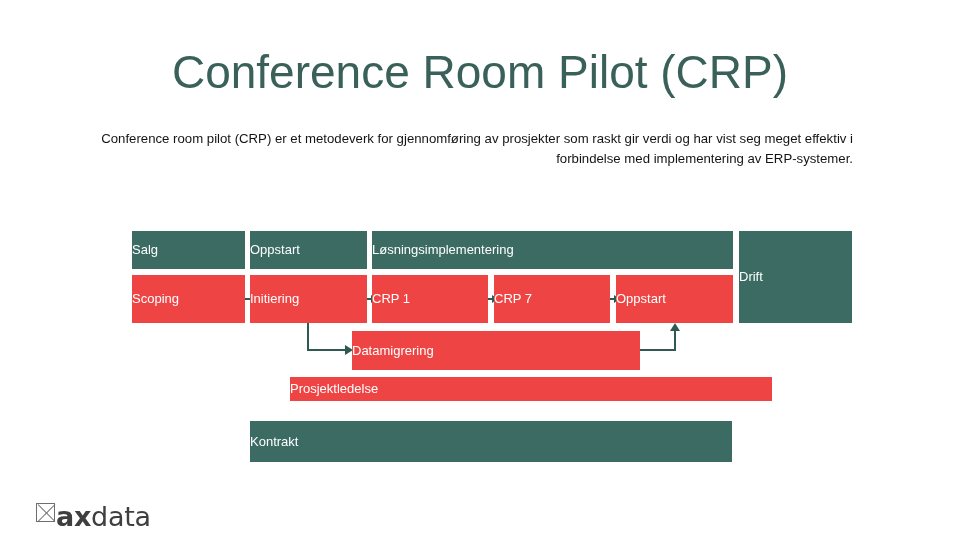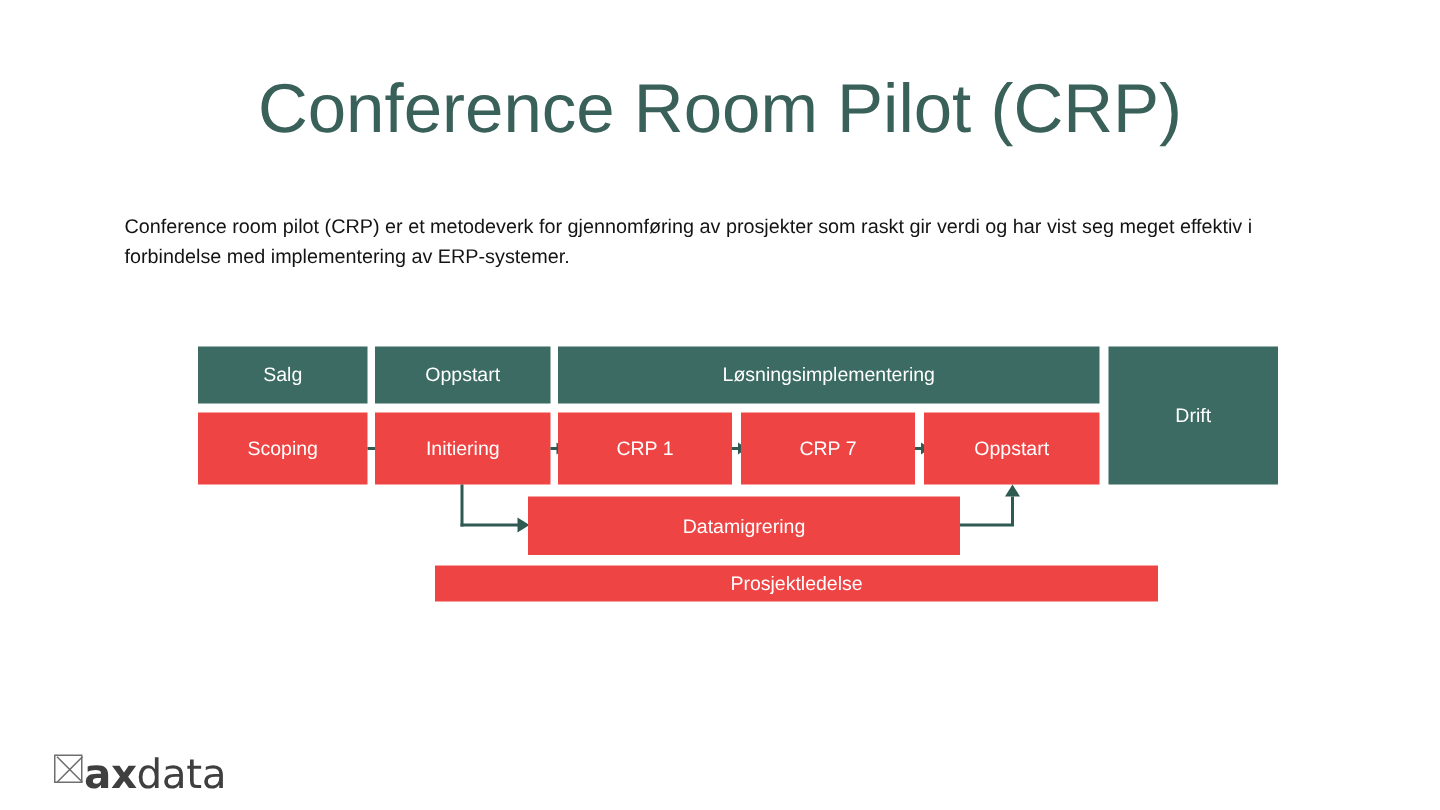--- a/index.html
+++ b/index.html
@@ -36,35 +36,35 @@
   #body-text {
     position: absolute;
     left: 67px;
     top: 125px;
     width: 790px;
     color: #141414;
     font-size: 13.2px;
     line-height: 19.6px;
     font-family: "Liberation Sans", sans-serif;
   }
-  #body-text p { margin: 16px; }
+  #body-text p { margin: 4px; text-align: right; }
 
   
   #diagram {
     position: absolute;
     left: 0;
     top: 0;
     width: 960px;
     height: 540px;
   }
   .block {
     position: absolute;
     display: flex;
     align-items: center;
-    justify-content: center;
+    justify-content: flex-start;
     color: #ffffff;
     font-size: 13px;
     font-family: "Liberation Sans", sans-serif;
     font-weight: 400;
     text-align: center;
     box-sizing: border-box;
     line-height: 1.2;
   }
   .dark  { background: #3b6b63; }
   .light { background: #ef4444; }
@@ -221,20 +221,23 @@
     </div>
 
     <div class="conn-h" style="left:640px; top:349px; width:36px;"></div>
     <div class="conn-v" style="left:674px; top:331px; height:19px;"></div>
     <div class="conn-arrow-up" style="left:670px; top:323px;"></div>
 
     <div class="block light" style="left:250px; top:377px; width:482px; height:24px;margin-left:40px;">
       <span>Prosjektledelse</span>
     </div>
 
+    <div class="block dark" style="left:250px; top:421px; width:482px; height:41px;">
+      <span>Kontrakt</span>
+    </div>
 
   </div>
 
   <div id="logo">
     <div id="logo-placeholder"></div>
     <div id="logo-text">
       <span class="b">ax</span><span class="n">data</span>
     </div>
   </div>
 

